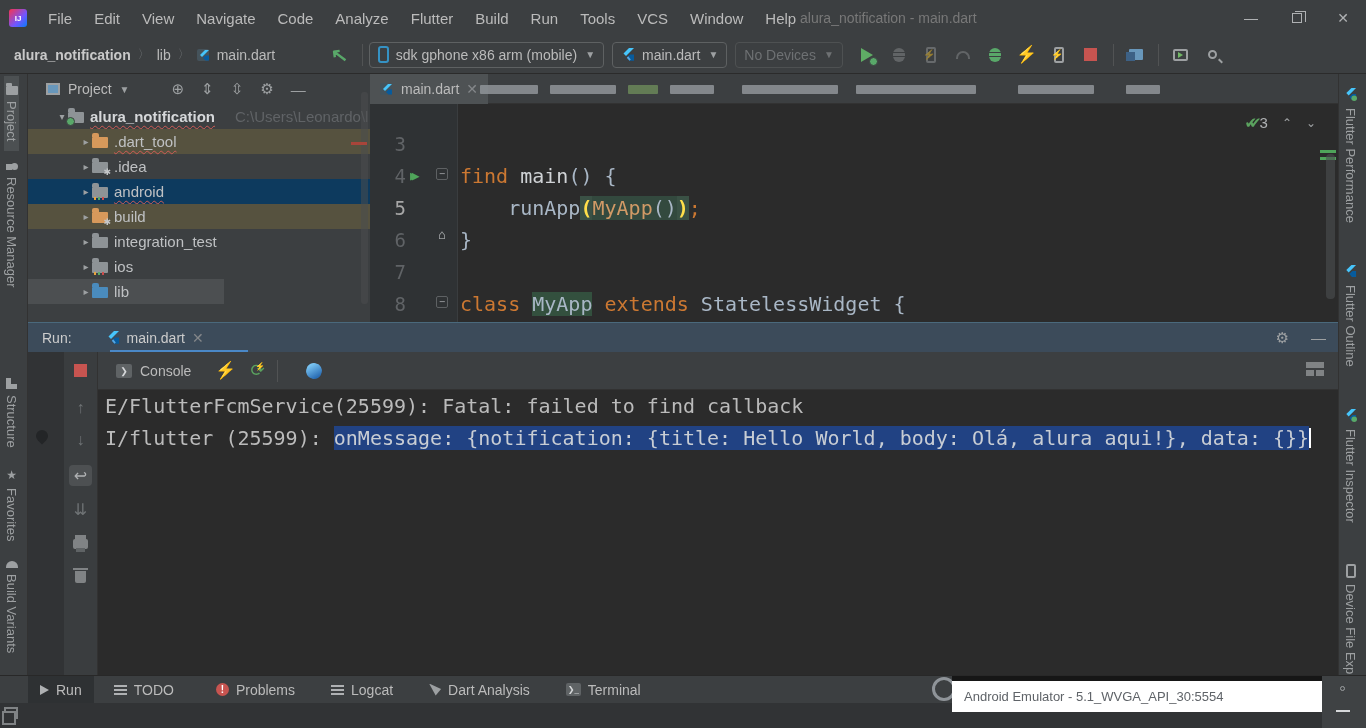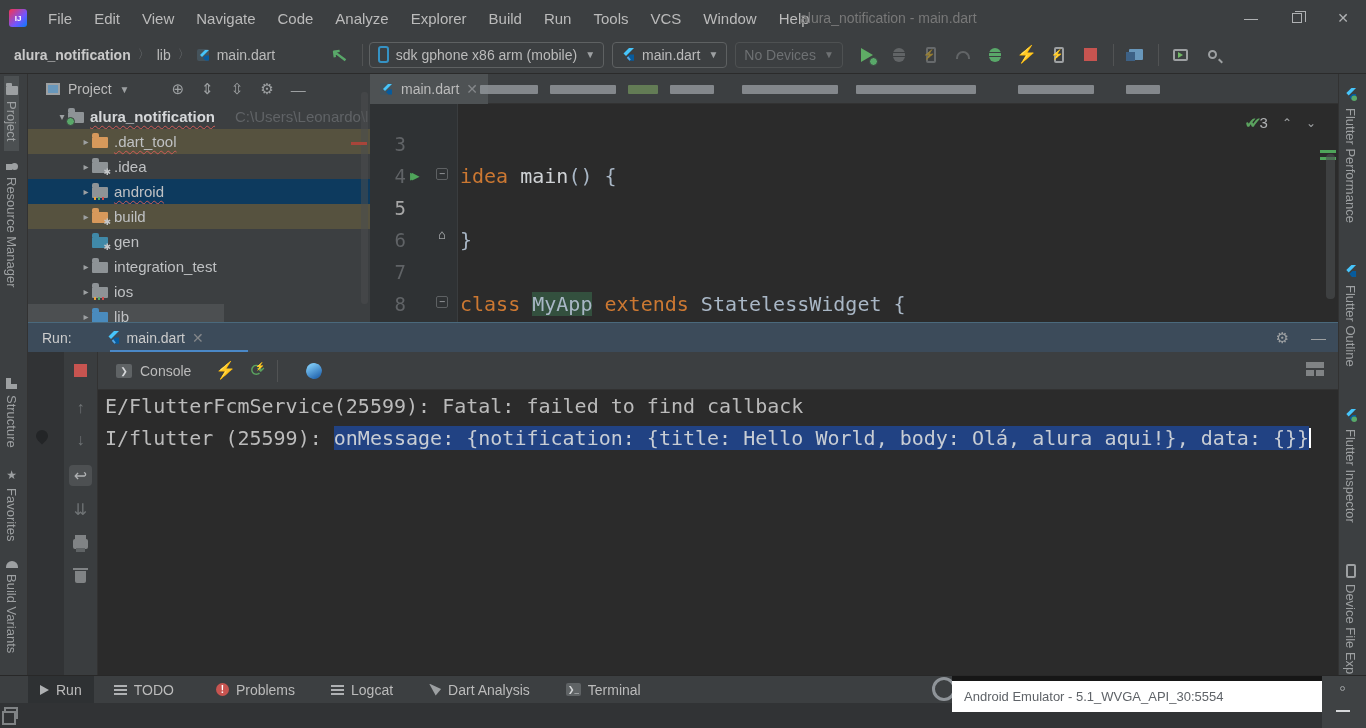--- a/index.html
+++ b/index.html
@@ -187,21 +187,21 @@
 <body>
 
 <div id="titlebar">
   <div class="ij-logo">IJ</div>
   <div class="menu-item">File</div>
   <div class="menu-item">Edit</div>
   <div class="menu-item">View</div>
   <div class="menu-item">Navigate</div>
   <div class="menu-item">Code</div>
   <div class="menu-item">Analyze</div>
-  <div class="menu-item">Explorer</div>
+  <div class="menu-item">Flutter</div>
   <div class="menu-item">Build</div>
   <div class="menu-item">Run</div>
   <div class="menu-item">Tools</div>
   <div class="menu-item">VCS</div>
   <div class="menu-item">Window</div>
   <div class="menu-item">Help</div>
   <div id="win-title">alura_notification - main.dart</div>
   <div class="win-controls">
     <div class="win-btn">—</div>
     <div class="win-btn">
@@ -377,25 +377,20 @@
       <span class="arrow" style="margin-left:52px">▸</span>
       <span class="f-icon f-grey f-dots"></span>
       <span class="tree-label wavy">android</span>
     </div>
     <div class="tree-row row-olive">
       <span class="arrow" style="margin-left:52px">▸</span>
       <span class="f-icon f-orange f-gear"></span>
       <span class="tree-label">build</span>
     </div>
     <div class="tree-row">
-      <span class="arrow" style="margin-left:52px"></span>
-      <span class="f-icon f-teal f-gear"></span>
-      <span class="tree-label">gen</span>
-    </div>
-    <div class="tree-row">
       <span class="arrow" style="margin-left:52px">▸</span>
       <span class="f-icon f-grey"></span>
       <span class="tree-label">integration_test</span>
     </div>
     <div class="tree-row">
       <span class="arrow" style="margin-left:52px">▸</span>
       <span class="f-icon f-grey f-dots"></span>
       <span class="tree-label">ios</span>
     </div>
     <div class="tree-row row-hover">
@@ -441,24 +436,25 @@
   <div id="ed-body">
     <div class="gutter-bg"></div>
 
     <div class="code-row" style="top:24px">
       <span class="ln">3</span>
     </div>
     <div class="code-row" style="top:56px">
       <span class="ln">4</span>
       <span class="run-gutter">▶▶</span>
       <span class="fold">−</span>
-      <span class="code-text"><span class="kw">idea </span><span class="fnname">main</span><span>() {</span></span>
+      <span class="code-text"><span class="kw">find </span><span class="fnname">main</span><span>() {</span></span>
     </div>
     <div class="code-row" style="top:88px">
       <span class="ln cur">5</span>
+      <span class="code-text"><span>    runApp</span><span class="match">(</span><span class="ctor hl">MyApp</span><span class="hl">()</span><span class="match">)</span><span class="kw">;</span></span>
     </div>
     <div class="code-row" style="top:120px">
       <span class="ln">6</span>
       <span class="fold end">⌂</span>
       <span class="code-text">}</span>
     </div>
     <div class="code-row" style="top:152px">
       <span class="ln">7</span>
     </div>
     <div class="code-row" style="top:184px">

